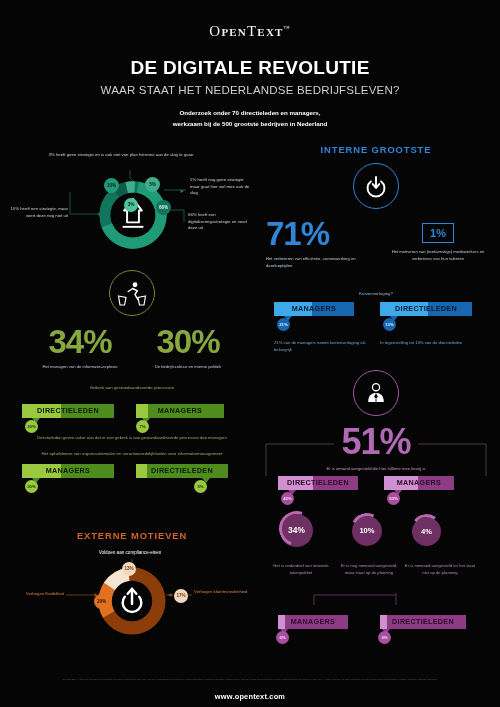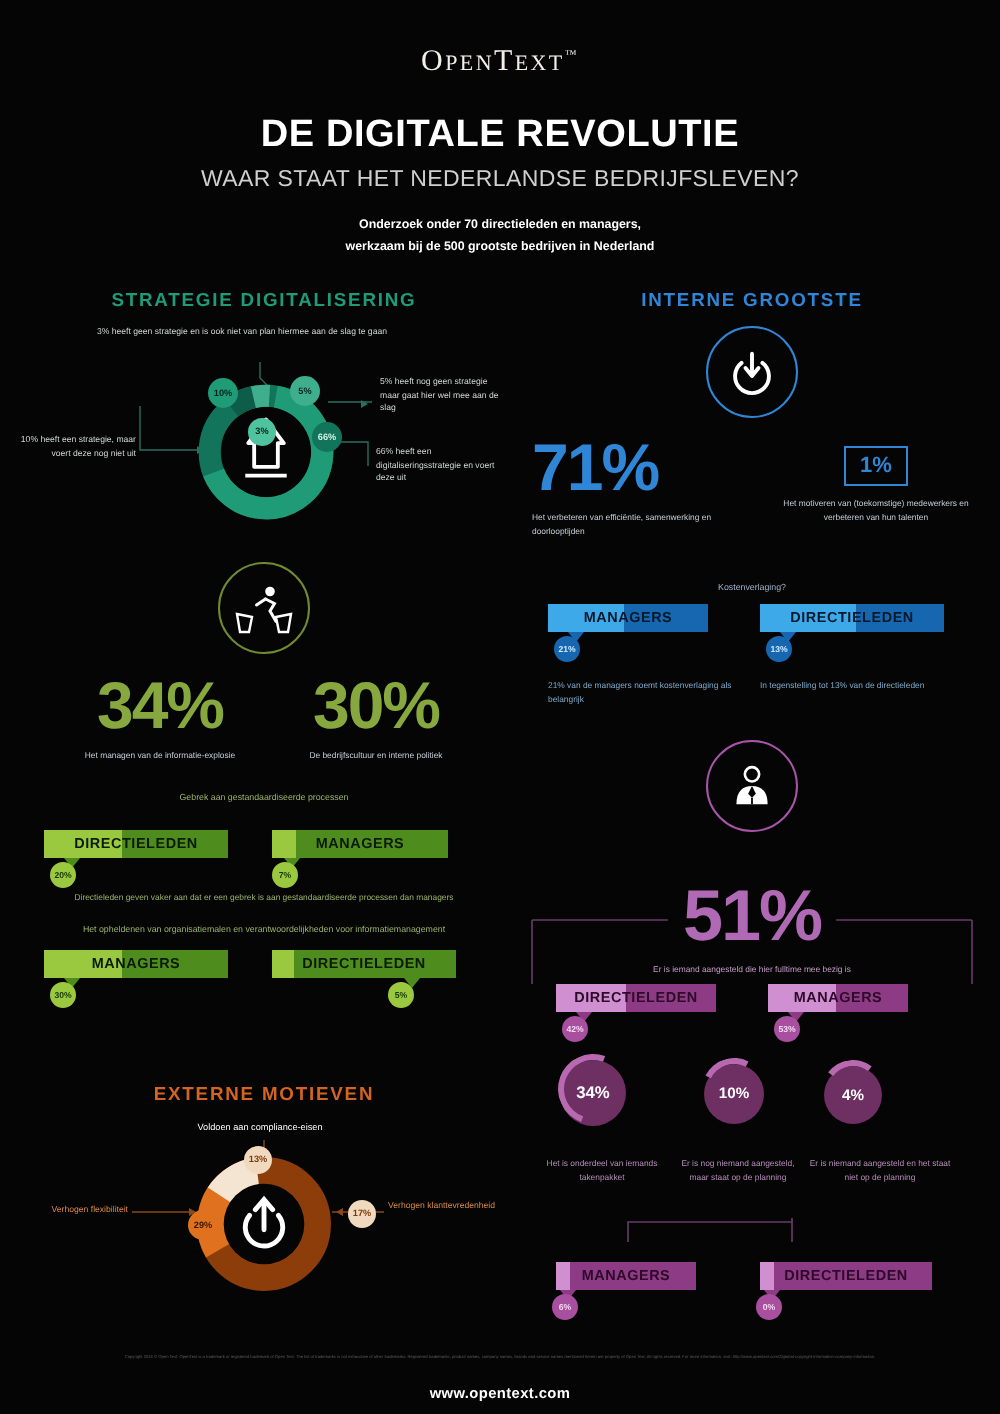--- a/index.html
+++ b/index.html
@@ -12,21 +12,21 @@
     position: relative;
   }
   .page { width: 500px; height: 707px; position: relative; background:#050505; }
 
   
   .brand { text-align:center; padding-top: 22px; }
   .brand-text {
     font-family: "Liberation Serif", serif;
     font-size: 15px; letter-spacing: 1.2px; color:#f2efe9;
   }
-  .brand-text .sm { font-size: 11px; }
+  .brand-text .sm { font-size: 11px; font-weight: bold; }
   .brand-tm { font-size: 6px; vertical-align: super; }
   .title {
     text-align:center; margin-top:17px;
     font-size: 19px; font-weight: bold; letter-spacing:.3px; color:#ffffff;
   }
   .subtitle {
     text-align:center; margin-top: 5px;
     font-size: 11.5px; letter-spacing:.2px; color:#cfcfcf; font-weight:300;
   }
   .lede {
@@ -141,21 +141,20 @@
   <div class="subtitle">WAAR STAAT HET NEDERLANDSE BEDRIJFSLEVEN?</div>
   <div class="lede">
     <div>Onderzoek onder 70 directieleden en managers,</div>
     <div>werkzaam bij de 500 grootste bedrijven in Nederland</div>
   </div>
 
   <div class="cols">
 
     <div class="col-l">
 
-      <div class="sec-title t-green">STRATEGIE DIGITALISERING</div>
 
       <div class="donut-wrap">
         <div class="note c" style="left:38px; top:2px; width:150px;">3% heeft geen strategie en is ook niet van plan hiermee aan de slag te gaan</div>
         <div class="note r" style="left:182px; top:27px; width:62px;">5% heeft nog geen strategie maar gaat hier wel mee aan de slag</div>
         <div class="note l" style="left:2px; top:56px; width:58px;">10% heeft een strategie, maar voert deze nog niet uit</div>
         <div class="note r" style="left:180px; top:62px; width:64px;">66% heeft een digitaliseringsstrategie en voert deze uit</div>
 
         <svg width="248" height="112" style="position:absolute;left:0;top:0;">
           <path d="M122 20 L122 28 L127 33" stroke="#2a6f5c" stroke-width="0.7" fill="none"></path>
           <path d="M156 40 L178 40" stroke="#2a6f5c" stroke-width="0.7" fill="none"></path>
@@ -325,21 +324,21 @@
 
       <div class="icon-circle purple">
         <svg width="26" height="26" viewBox="0 0 40 40">
           <circle cx="20" cy="11" r="5.5" stroke="#fff" stroke-width="2" fill="none"></circle>
           <path d="M8 34 C8 24 13 20 20 20 C27 20 32 24 32 34 Z" fill="#fff"></path>
           <path d="M20 20 L17 26 L20 29 L23 26 Z" fill="#050505"></path>
           <path d="M20 29 L20 34" stroke="#050505" stroke-width="1.4"></path>
         </svg>
       </div>
 
-      <div style="position:relative; height:50px; margin-top:24px;">
+      <div style="position:relative; height:50px; margin-top:8px;">
         <div style="text-align:center;">
           <div class="bignum n-purple" style="font-size:36px;">51%</div>
           <div class="cap" style="color:#c59bc9; padding:0 66px;">Er is iemand aangesteld die hier fulltime mee bezig is</div>
         </div>
         <svg width="240" height="50" style="position:absolute;left:0;top:10px;">
           <path d="M10 10 L10 42" stroke="#6b3a6b" stroke-width="0.8" fill="none"></path>
           <path d="M10 10 L78 10" stroke="#6b3a6b" stroke-width="0.8" fill="none"></path>
           <path d="M162 10 L230 10" stroke="#6b3a6b" stroke-width="0.8" fill="none"></path>
           <path d="M230 10 L230 42" stroke="#6b3a6b" stroke-width="0.8" fill="none"></path>
         </svg>

